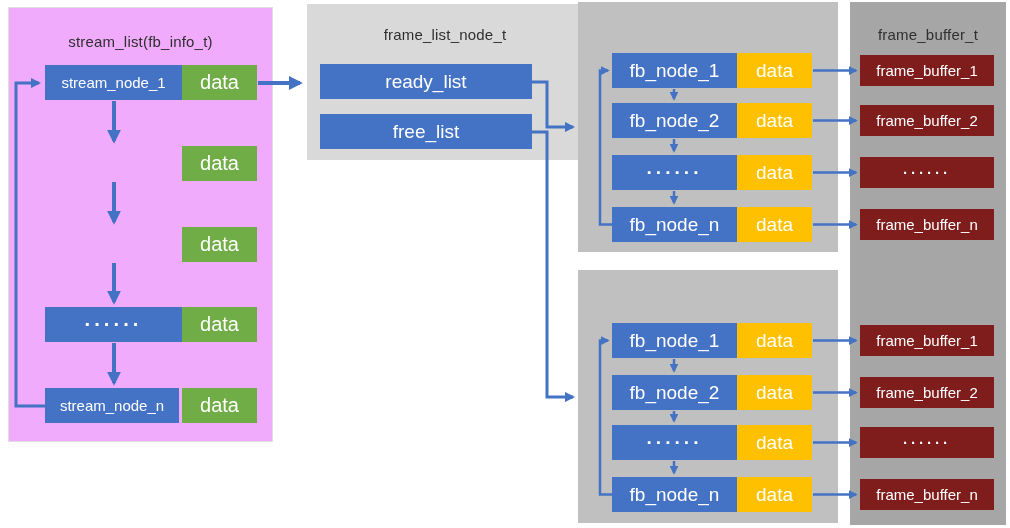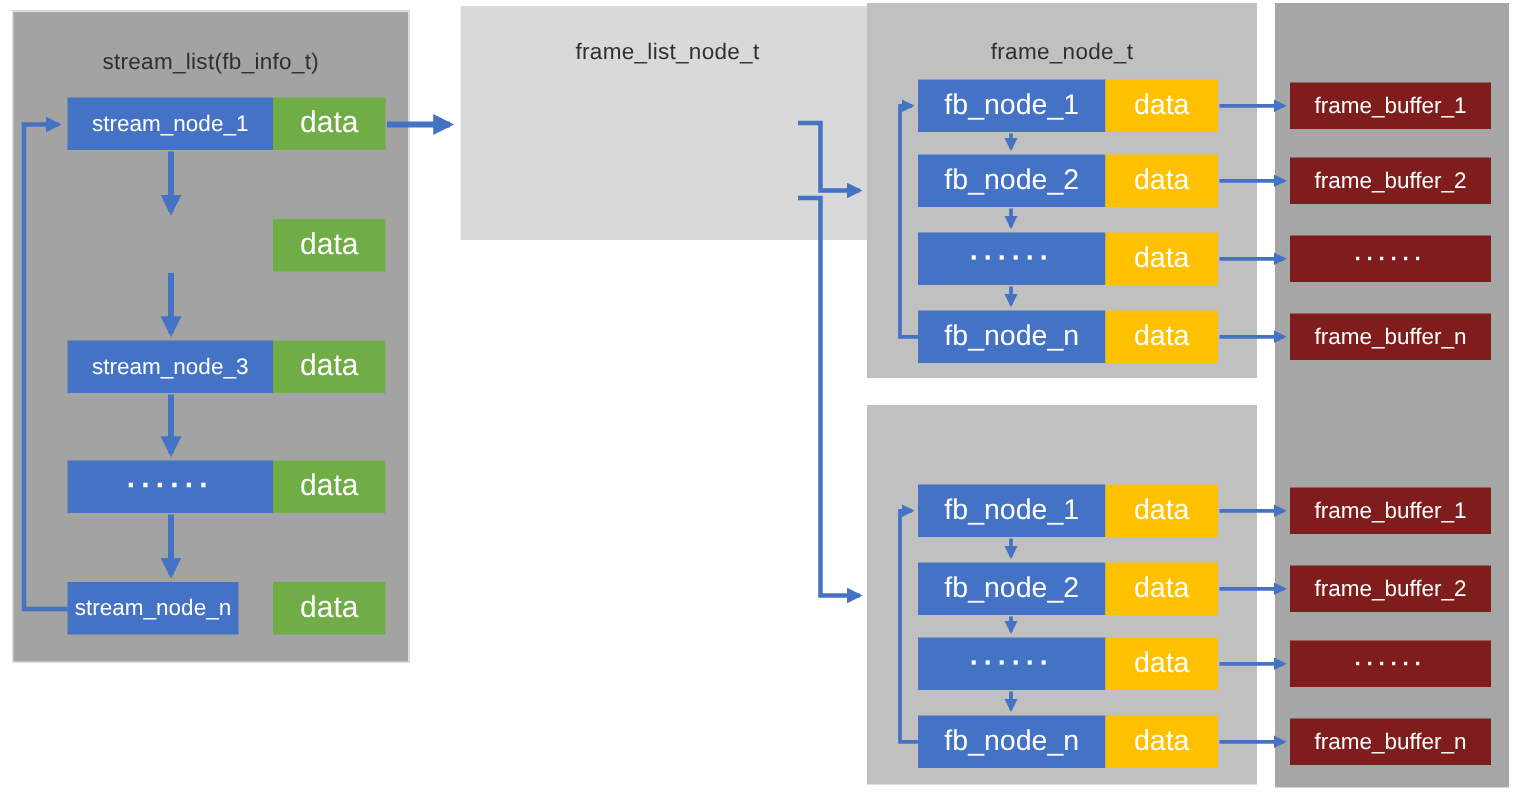--- a/index.html
+++ b/index.html
@@ -1,19 +1,19 @@
 <!DOCTYPE html>
 <html><head>
 <meta charset="utf-8">
 <style>
   html,body{margin:0;padding:0;background:#ffffff;}
   body{font-family:"Liberation Sans","DejaVu Sans",sans-serif;}
   .stage{position:relative;width:1010px;height:528px;background:#ffffff;overflow:hidden;}
   .panel{position:absolute;}
-  .panel-stream{left:8px;top:7px;width:265px;height:435px;background:#a3a3a3;box-shadow:inset 0 0 0 1px #DEDEDE;}
+  .panel-stream{left:8px;top:7px;width:265px;height:435px;background:#f0abfc;box-shadow:inset 0 0 0 1px #DEDEDE;}
   .panel-framelist{left:307px;top:4px;width:276px;height:156px;background:#D9D9D9;}
   .panel-framenode{left:578px;top:2px;width:260px;height:250px;background:#C0C0C0;}
   .panel-fbnode{left:578px;top:270px;width:260px;height:253px;background:#C0C0C0;}
   .panel-framebuffer{left:850px;top:2px;width:156px;height:523px;background:#A6A6A6;}
   .ptitle{position:absolute;left:0;right:0;text-align:center;font-size:15px;color:#2F2F2F;letter-spacing:0.2px;}
   .box{position:absolute;display:flex;align-items:center;justify-content:center;color:#ffffff;white-space:nowrap;}
   .blue{background:#4472C4;}
   .green{background:#70AD47;}
   .yellow{background:#FFC000;}
   .buf{background:#7f1d1d;}
@@ -30,34 +30,34 @@
 </head>
 <body>
 
 <div class="stage">
 
   <div class="panel panel-stream">
     <div class="ptitle" style="top:26px;">stream_list(fb_info_t)</div>
     <div class="box blue fs15" style="left:37px;top:58px;width:137px;height:35px;text-align:right;">stream_node_1</div>
     <div class="box green fs20" style="left:174px;top:58px;width:75px;height:35px;">data</div>
     <div class="box green fs20" style="left:174px;top:139px;width:75px;height:35px;">data</div>
-    <div class="box blue fs15" style="left:37px;top:220px;width:137px;height:35px;">stream_node_3</div>
     <div class="box green fs20" style="left:174px;top:220px;width:75px;height:35px;">data</div>
     <div class="box blue fs20 dots" style="left:37px;top:300px;width:137px;height:35px;">······</div>
     <div class="box green fs20" style="left:174px;top:300px;width:75px;height:35px;">data</div>
-    <div class="box blue fs15" style="left:37px;top:381px;width:114px;height:35px;">stream_node_n</div>
+    <div class="box blue fs15" style="left:37px;top:381px;width:134px;height:35px;">stream_node_n</div>
     <div class="box green fs20" style="left:174px;top:381px;width:75px;height:35px;">data</div>
   </div>
 
   <div class="panel panel-framelist">
     <div class="ptitle" style="top:22px;">frame_list_node_t</div>
+    <div class="box blue fs19" style="left:13px;top:60px;width:212px;height:35px;">ready_list</div>
+    <div class="box blue fs19" style="left:13px;top:110px;width:212px;height:35px;">free_list</div>
   </div>
 
   <div class="panel panel-framenode">
-    <div class="ptitle" style="top:24px;">frame_node_t</div>
     <div class="box blue fs19" style="left:34px;top:51px;width:125px;height:35px;">fb_node_1</div>
     <div class="box yellow fs19" style="left:159px;top:51px;width:75px;height:35px;">data</div>
     <div class="box blue fs19" style="left:34px;top:101px;width:125px;height:35px;">fb_node_2</div>
     <div class="box yellow fs19" style="left:159px;top:101px;width:75px;height:35px;">data</div>
     <div class="box blue fs19 dots" style="left:34px;top:153px;width:125px;height:35px;">······</div>
     <div class="box yellow fs19" style="left:159px;top:153px;width:75px;height:35px;">data</div>
     <div class="box blue fs19" style="left:34px;top:205px;width:125px;height:35px;">fb_node_n</div>
     <div class="box yellow fs19" style="left:159px;top:205px;width:75px;height:35px;">data</div>
   </div>
 
@@ -66,20 +66,21 @@
     <div class="box yellow fs19" style="left:159px;top:53px;width:75px;height:35px;">data</div>
     <div class="box blue fs19" style="left:34px;top:105px;width:125px;height:35px;">fb_node_2</div>
     <div class="box yellow fs19" style="left:159px;top:105px;width:75px;height:35px;">data</div>
     <div class="box blue fs19 dots" style="left:34px;top:155px;width:125px;height:35px;">······</div>
     <div class="box yellow fs19" style="left:159px;top:155px;width:75px;height:35px;">data</div>
     <div class="box blue fs19" style="left:34px;top:207px;width:125px;height:35px;">fb_node_n</div>
     <div class="box yellow fs19" style="left:159px;top:207px;width:75px;height:35px;">data</div>
   </div>
 
   <div class="panel panel-framebuffer">
+    <div class="ptitle" style="top:24px;">frame_buffer_t</div>
     <div class="box buf fs15" style="left:10px;top:53px;width:134px;height:31px;">frame_buffer_1</div>
     <div class="box buf fs15" style="left:10px;top:103px;width:134px;height:31px;">frame_buffer_2</div>
     <div class="box buf fs15 dots" style="left:10px;top:155px;width:134px;height:31px;">······</div>
     <div class="box buf fs15" style="left:10px;top:207px;width:134px;height:31px;">frame_buffer_n</div>
     <div class="box buf fs15" style="left:10px;top:323px;width:134px;height:31px;">frame_buffer_1</div>
     <div class="box buf fs15" style="left:10px;top:375px;width:134px;height:31px;">frame_buffer_2</div>
     <div class="box buf fs15 dots" style="left:10px;top:425px;width:134px;height:31px;">······</div>
     <div class="box buf fs15" style="left:10px;top:477px;width:134px;height:31px;">frame_buffer_n</div>
   </div>
 

